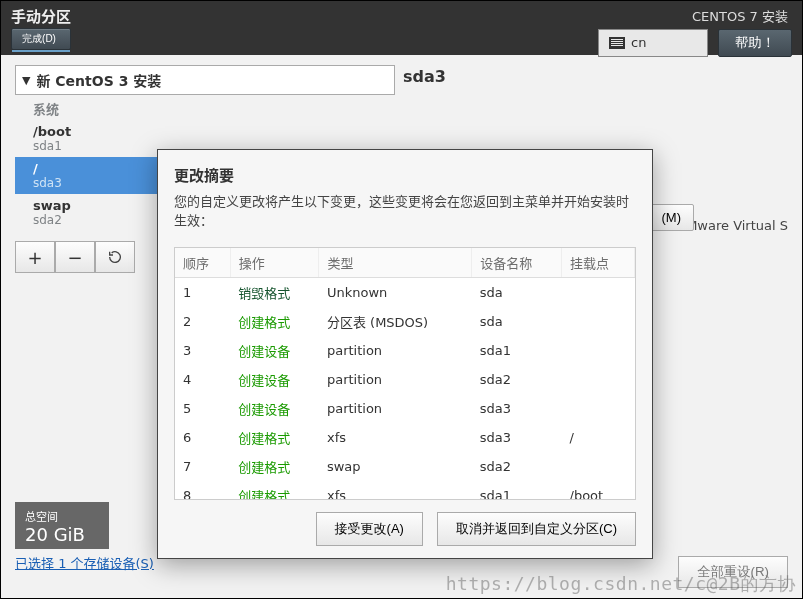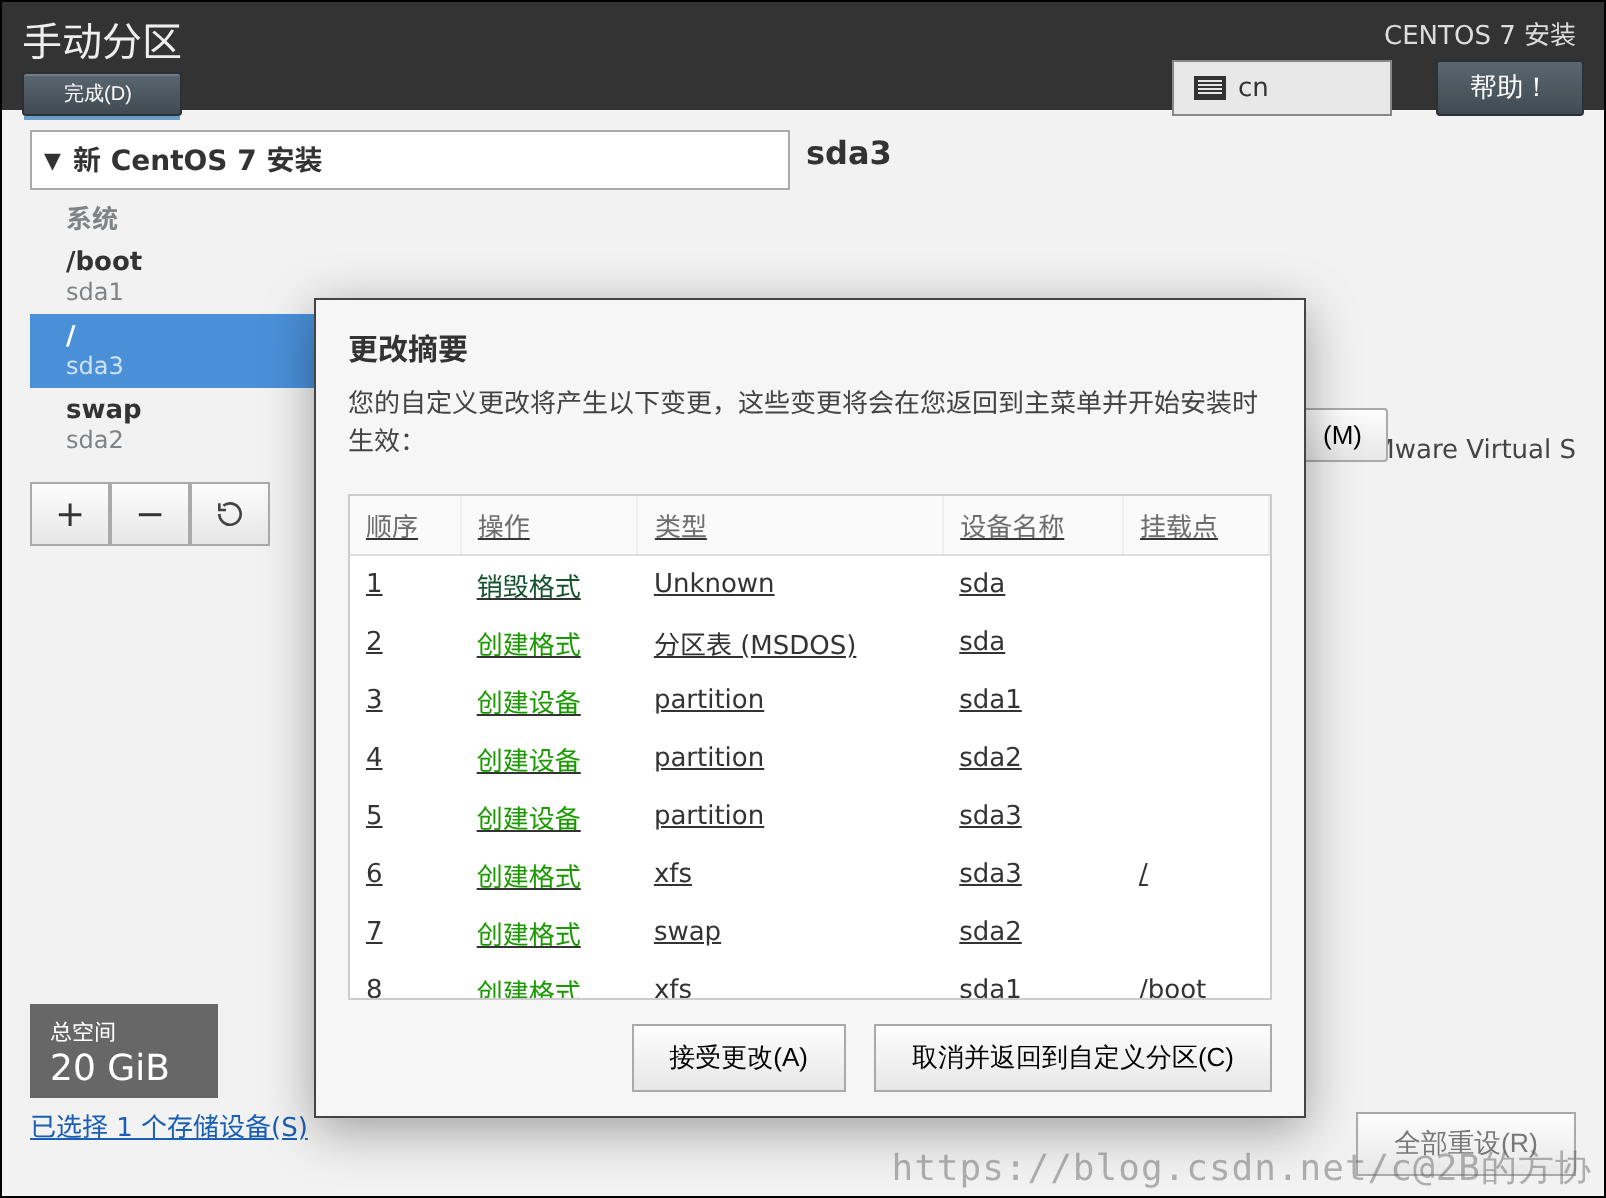--- a/index.html
+++ b/index.html
@@ -16,37 +16,37 @@
   
   .topbar {
     background: #333;
     color: #eee;
     height: 54px;
     display: flex;
     justify-content: space-between;
     padding: 4px 10px 0;
   }
   .topbar-left { display: flex; flex-direction: column; gap: 2px; }
-  .topbar-title { font-size: 20px; font-weight: 400; }
+  .topbar-title { font-size: 15px; font-weight: 700; }
   .done-btn {
     background: linear-gradient(#5a6770,#404a52);
     border: 1px solid #2a3238;
     color: #fff;
     padding: 3px 14px 3px 10px;
     font-size: 10px;
     border-radius: 2px;
     cursor: pointer;
     box-shadow: 0 1px 0 rgba(255,255,255,0.15) inset;
     position: relative;
   }
   .done-btn::after {
     content:""; position:absolute; left:0; right:0; bottom:-3px;
     height:2px; background:#6aa0c8;
   }
-  .topbar-right { display: flex; align-items: flex-start; gap: 10px; padding-top: 2px;}
+  .topbar-right { display: flex; align-items: center; gap: 10px; padding-top: 2px;}
   .installer-label { color:#ddd; font-size:13px; margin-right: 4px;}
   .kbd-indicator {
     display:flex; align-items:center; gap:6px;
     background:#e8e8e8; border:1px solid #888;
     padding:3px 10px; color:#333; width:110px;
   }
   .kbd-icon { width:16px; height:12px; background:#333; position:relative; }
   .kbd-icon::after { content:""; position:absolute; inset:2px; background:repeating-linear-gradient(#e8e8e8 0 1px,#333 1px 2px);}
   .help-btn {
     background: linear-gradient(#5a6770,#404a52);
@@ -118,21 +118,21 @@
     display:flex; flex-direction:column;
     pointer-events:auto;
   }
   .modal-body { padding:14px 16px 8px; flex:0 0 auto;}
   .modal-title { font-weight:bold; font-size:15px; margin-bottom:6px;}
   .modal-desc { font-size:13px; color:#444; margin-bottom:10px;}
   .table-wrap {
     background:#fff; border:1px solid #ccc;
     height:270px; overflow:auto; margin:0 16px;
   }
-  table { width:100%; border-collapse:collapse; font-size:13px;text-decoration:underline;}
+  table { width:100%; border-collapse:collapse; font-size:13px;}
   th { text-align:left; color:#6d6d6d; font-weight:normal;
        padding:5px 8px; border-bottom:1px solid #ddd; background:#fafafa;
        border-right:1px solid #eee;}
   td { padding:5px 8px; color:#333;}
   .op-destroy { color:#14532d; }
   .op-create { color:#1a9a00; }
   .modal-buttons {
     display:flex; justify-content:flex-end; gap:14px;
     padding:12px 16px;
   }
@@ -157,36 +157,36 @@
 <body>
 
 <div class="topbar">
   <div class="topbar-left">
     <div class="topbar-title">手动分区</div>
     <button class="done-btn">完成(D)</button>
   </div>
   <div class="topbar-right">
     <div style="display:flex; flex-direction:column; align-items:flex-end; gap:4px;">
       <div class="installer-label">CENTOS 7 安装</div>
-      <div style="display:flex; gap:22px;">
+      <div style="display:flex; gap:10px;">
         <div class="kbd-indicator">
           <span class="kbd-icon"></span>
           <span>cn</span>
         </div>
         <button class="help-btn">帮助！</button>
       </div>
     </div>
   </div>
 </div>
 
 <div class="main">
   <div class="left">
     <div class="collapser">
       <span class="tri">▼</span>
-      <span>新 CentOS 7 安装</span>
+      <span>新 CentOS 3 安装</span>
     </div>
     <div class="section-label">系统</div>
     <div id="part-list">
         <div class="part-item">
           <div class="name">/boot</div>
           <div class="dev">sda1</div>
         </div>
         <div class="part-item selected">
           <div class="name">/</div>
           <div class="dev">sda3</div>

